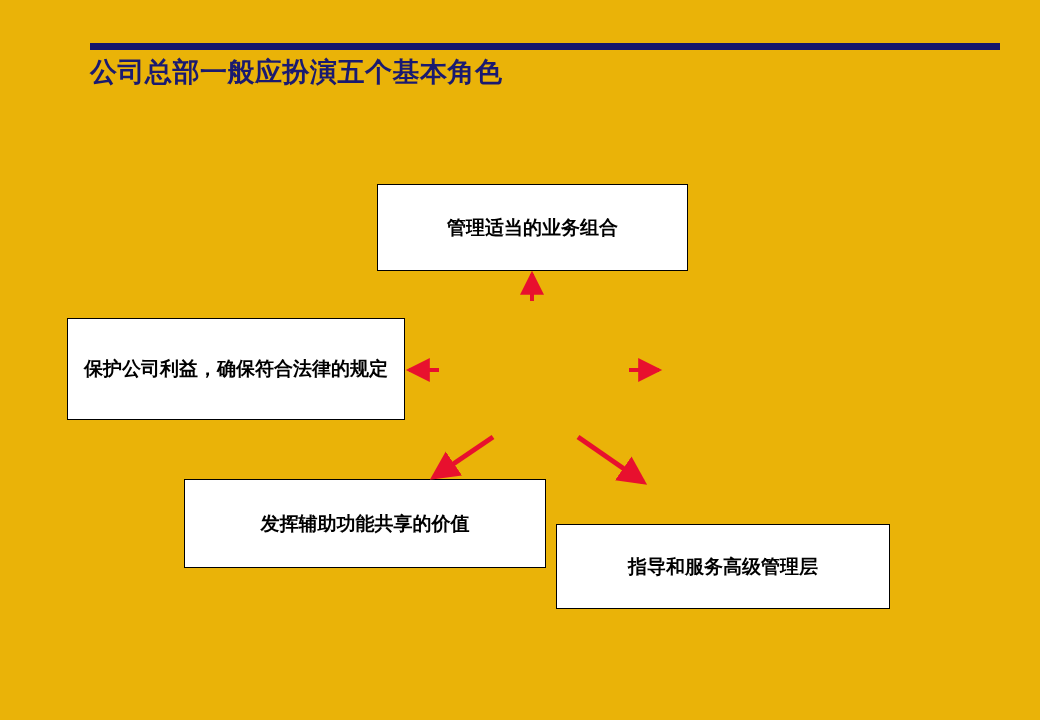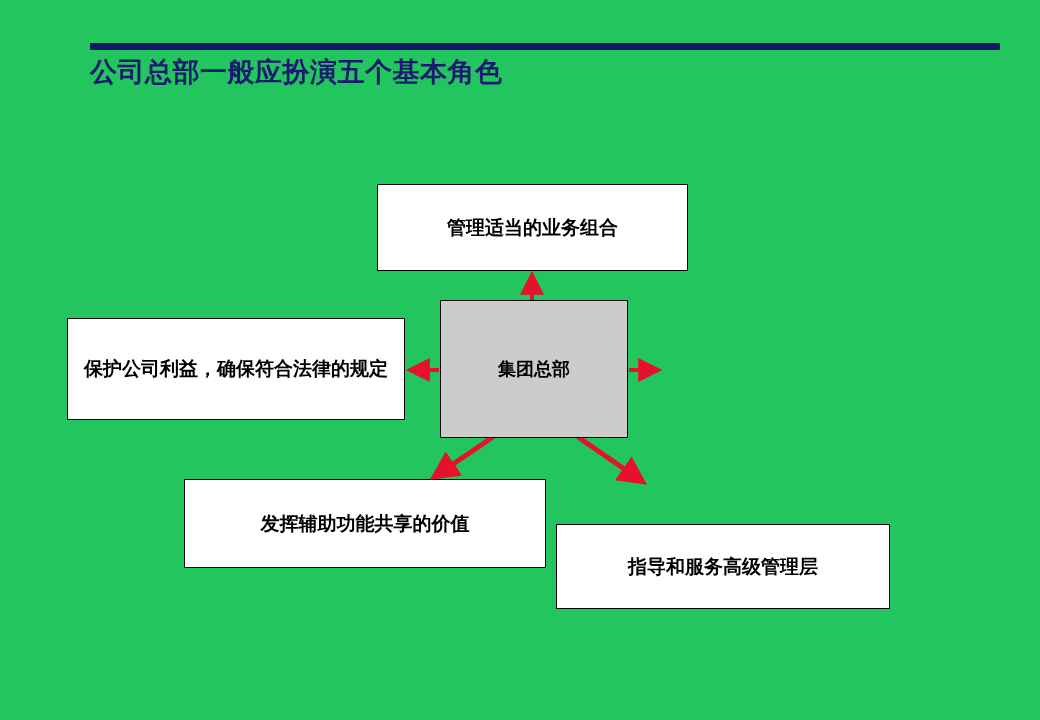--- a/index.html
+++ b/index.html
@@ -4,21 +4,21 @@
 <style>
   html, body {
     margin: 0;
     padding: 0;
     background: #ffffff;
   }
   #slide {
     position: relative;
     width: 1040px;
     height: 720px;
-    background: #22c55e;
+    background: #eab308;
     overflow: hidden;
     font-family: "Liberation Sans", sans-serif;
   }
   
   #header-rule {
     position: absolute;
     left: 90px;
     top: 43px;
     width: 910px;
     height: 7px;
@@ -145,23 +145,20 @@
   </svg>
 
   <div class="node" id="node-top">
     <span>管理适当的业务组合</span>
   </div>
 
   <div class="node" id="node-left">
     <span>保护公司利益，确保符合法律的规定</span>
   </div>
 
-  <div class="node" id="node-center">
-    <span>集团总部</span>
-  </div>
 
 
   <div class="node" id="node-bottom-left">
     <span>发挥辅助功能共享的价值</span>
   </div>
 
   <div class="node" id="node-bottom-right">
     <span>指导和服务高级管理层</span>
   </div>
 

